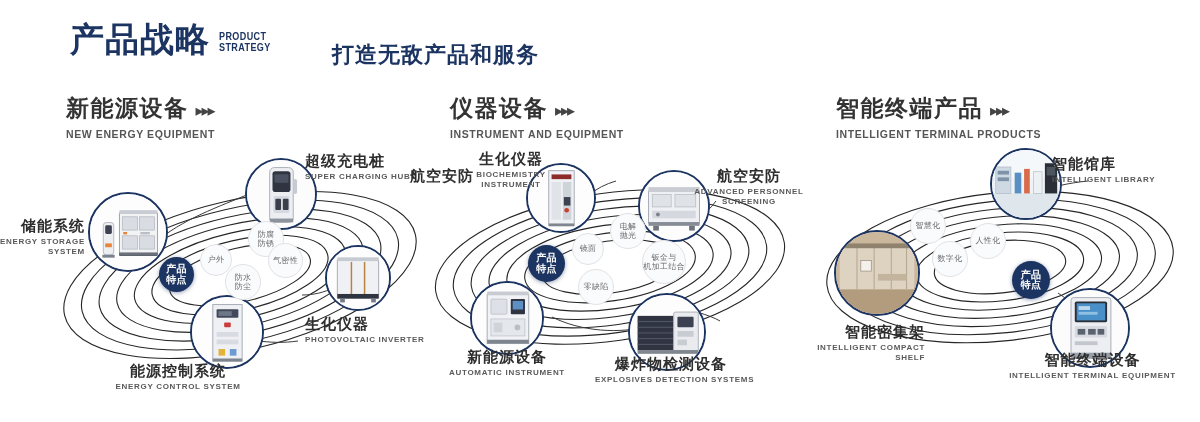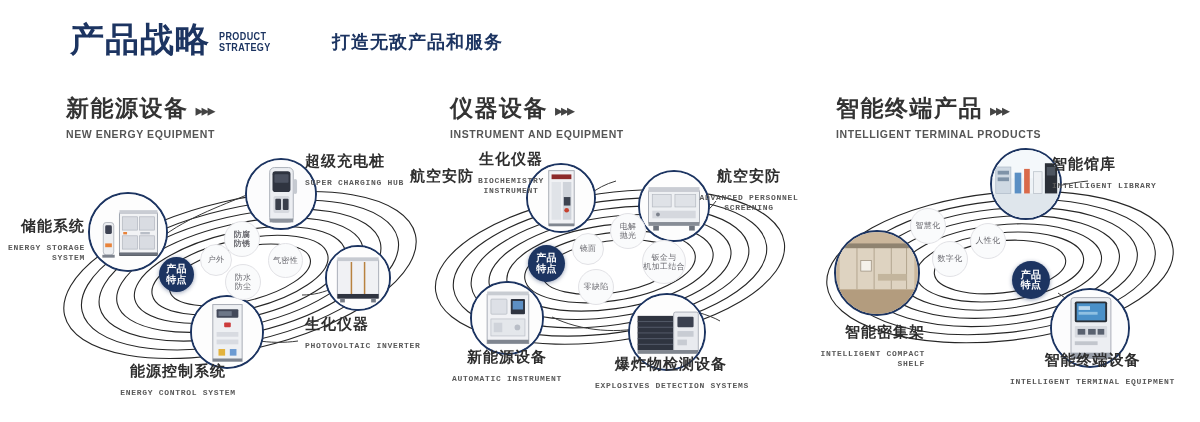--- a/index.html
+++ b/index.html
@@ -16,22 +16,22 @@
     font-family:"DejaVu Sans","Liberation Sans",sans-serif;
   }
   .hdr-en{
     margin-left:9px;margin-bottom:3px;color:#1c3461;
     font-size:11px;font-weight:bold;line-height:11px;
     letter-spacing:.5px;
     transform:scaleX(.82);transform-origin:left bottom;
     font-family:"Liberation Sans",sans-serif;
   }
   .hdr-sub{
-    position:absolute;left:332px;top:30px;
-    font-size:18px;font-weight:bold;color:#1c3461;letter-spacing:1px;
+    position:absolute;left:332px;top:40px;
+    font-size:22px;font-weight:bold;color:#1c3461;letter-spacing:1px;
     font-family:"DejaVu Sans","Liberation Sans",sans-serif;
   }
 
   
   .sect-title{position:absolute;}
   .sect-cn{
     font-size:23px;font-weight:bold;color:#333;letter-spacing:1.5px;
     line-height:26px;white-space:nowrap;
     font-family:"DejaVu Sans","Liberation Sans",sans-serif;
   }
@@ -73,22 +73,22 @@
 
   
   .cap{position:absolute;white-space:nowrap;}
   .cap .cn{
     font-size:15px;font-weight:bold;color:#2e2e2e;letter-spacing:1px;
     line-height:18px;
     font-family:"DejaVu Sans","Liberation Sans",sans-serif;
   }
   .cap .en{
     font-size:8px;font-weight:bold;color:#5a5a5a;letter-spacing:.7px;
-    line-height:10px;margin-top:8px;
-    font-family:Liberation Mono, monospace;
+    line-height:10px;margin-top:2px;
+    font-family:Liberation Sans, sans-serif;
   }
   .cap.r{text-align:right;}
   .cap.c{text-align:center;}
 </style>
 </head>
 <body>
 
 <div class="hdr">
   <div class="hdr-cn">产品战略</div>
   <div class="hdr-en">
@@ -190,21 +190,21 @@
       <rect x="22" y="65" width="31" height="3" fill="#7e848f"></rect>
     </svg>
   </div>
 
   <div class="bub core" style="left:119px;top:112px;width:35px;height:35px;">
     <span><span>产品</span><br><span>特点</span></span>
   </div>
   <div class="bub" style="left:160px;top:99px;width:32px;height:32px;">
       <span>户外</span>
     </div>
-  <div class="bub" style="left:184px;top:76px;width:36px;height:36px;font-weight:bold;">
+  <div class="bub" style="left:208px;top:76px;width:36px;height:36px;">
       <span>防腐<br>防锈</span>
     </div>
   <div class="bub" style="left:185px;top:119px;width:36px;height:36px;">
       <span>防水<br>防尘</span>
     </div>
   <div class="bub" style="left:228px;top:98px;width:35px;height:35px;">
       <span>气密性</span>
     </div>
 
   <div class="cap r" style="left:-50px;top:72px;width:95px;">

